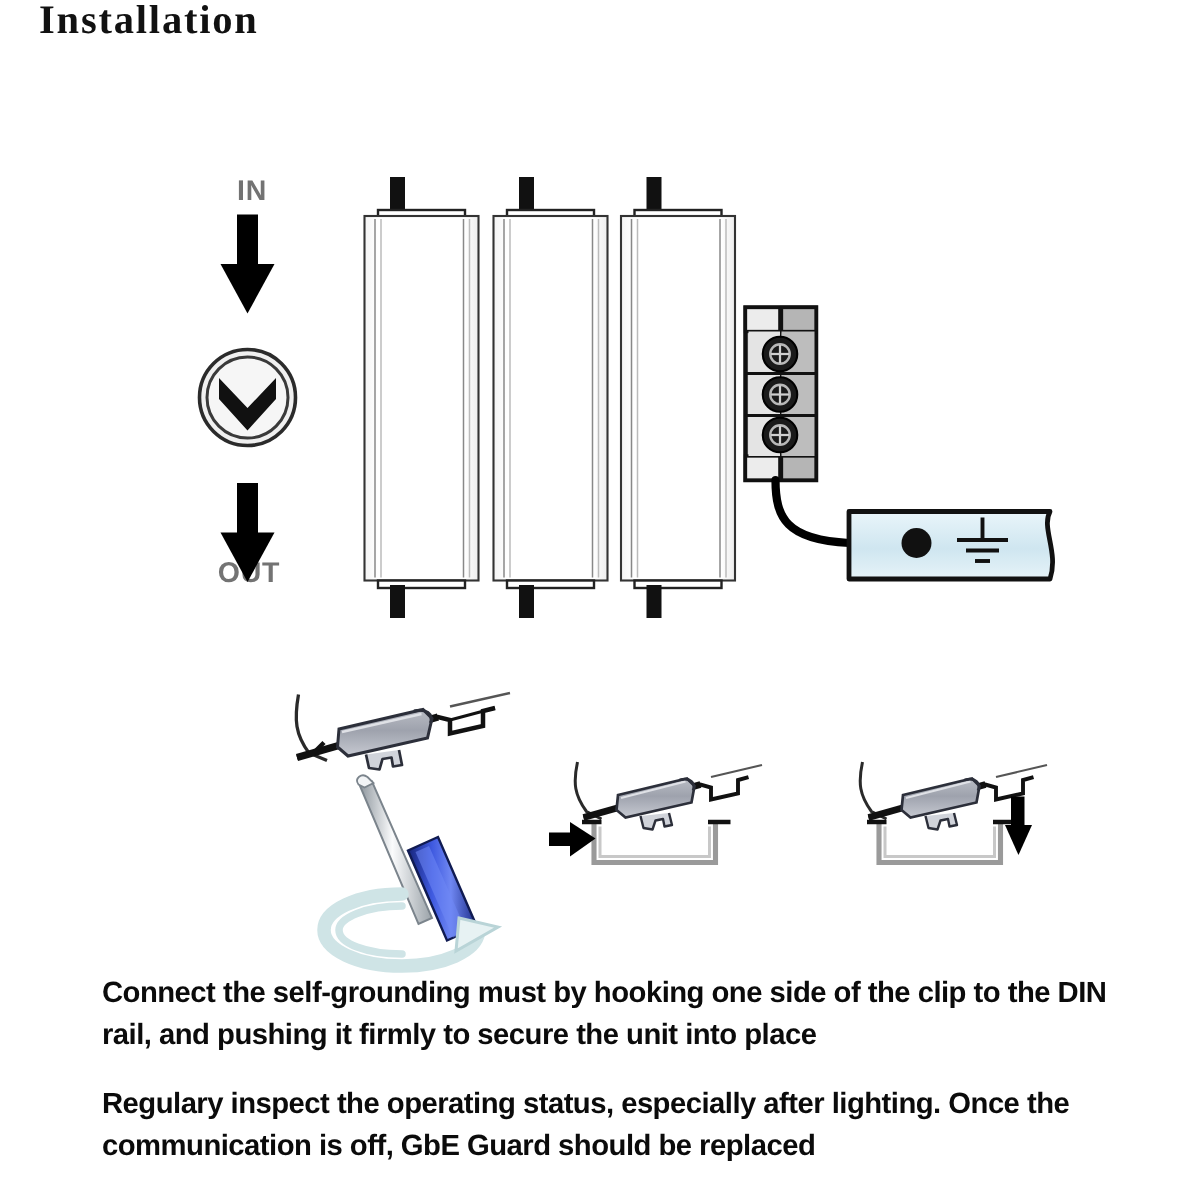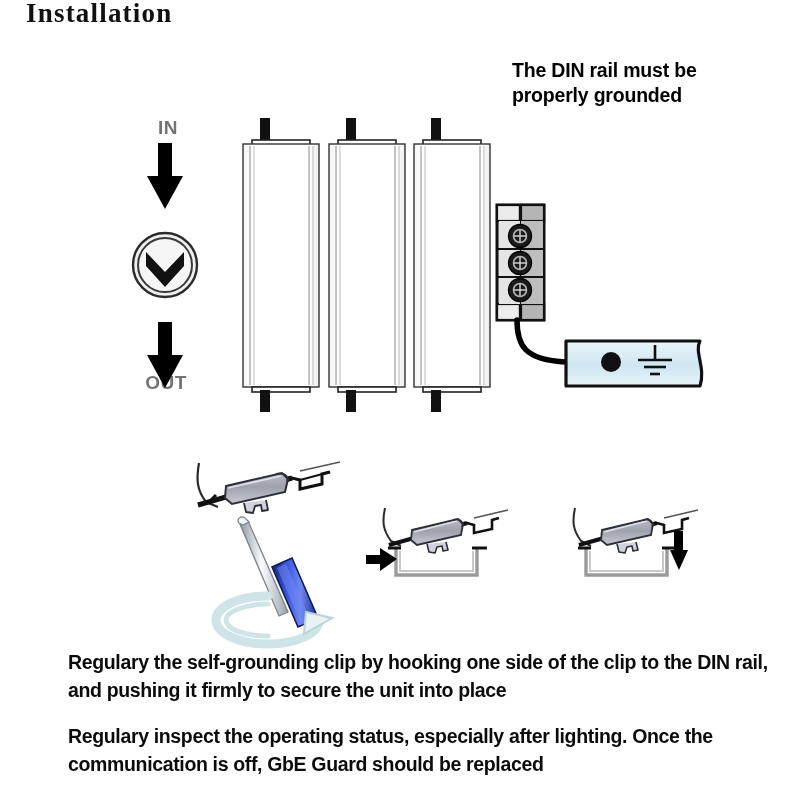--- a/index.html
+++ b/index.html
@@ -96,21 +96,20 @@
     pointer-events: none;
   }
 </style>
 </head>
 <body>
 
 <div id="stage">
 
   <div class="title">Installation</div>
 
-  <div class="note-din">The DIN rail must be properly grounded</div>
 
   <div class="flow-label lbl-in">IN</div>
   <div class="flow-label lbl-out">OUT</div>
 
   <div class="mod-line" style="left:246px; top:148px;">LINE</div>
   <div class="mod-line" style="left:332px; top:148px;">LINE</div>
   <div class="mod-line" style="left:417px; top:148px;">LINE</div>
 
   <div class="mod-equip" style="left:247px; top:368px;">EQUIP.</div>
   <div class="mod-equip" style="left:333px; top:368px;">EQUIP.</div>
@@ -325,16 +324,16 @@
       </g>
 
       <g>
         <rect x="674" y="531" width="9" height="22" fill="#000"></rect>
         <polygon points="670,550 688,550 679,570" fill="#000"></polygon>
       </g>
     </g>
 
   </svg>
 
-  <div class="para para-1">Regulary the self-grounding clip by hooking one side of the clip to the DIN rail, and pushing it firmly to secure the unit into place</div>
+  <div class="para para-1">Connect the self-grounding must by hooking one side of the clip to the DIN rail, and pushing it firmly to secure the unit into place</div>
   <div class="para para-2">Regulary inspect the operating status, especially after lighting. Once the communication is off, GbE Guard should be replaced</div>
 
 </div>
 
 </body></html>

